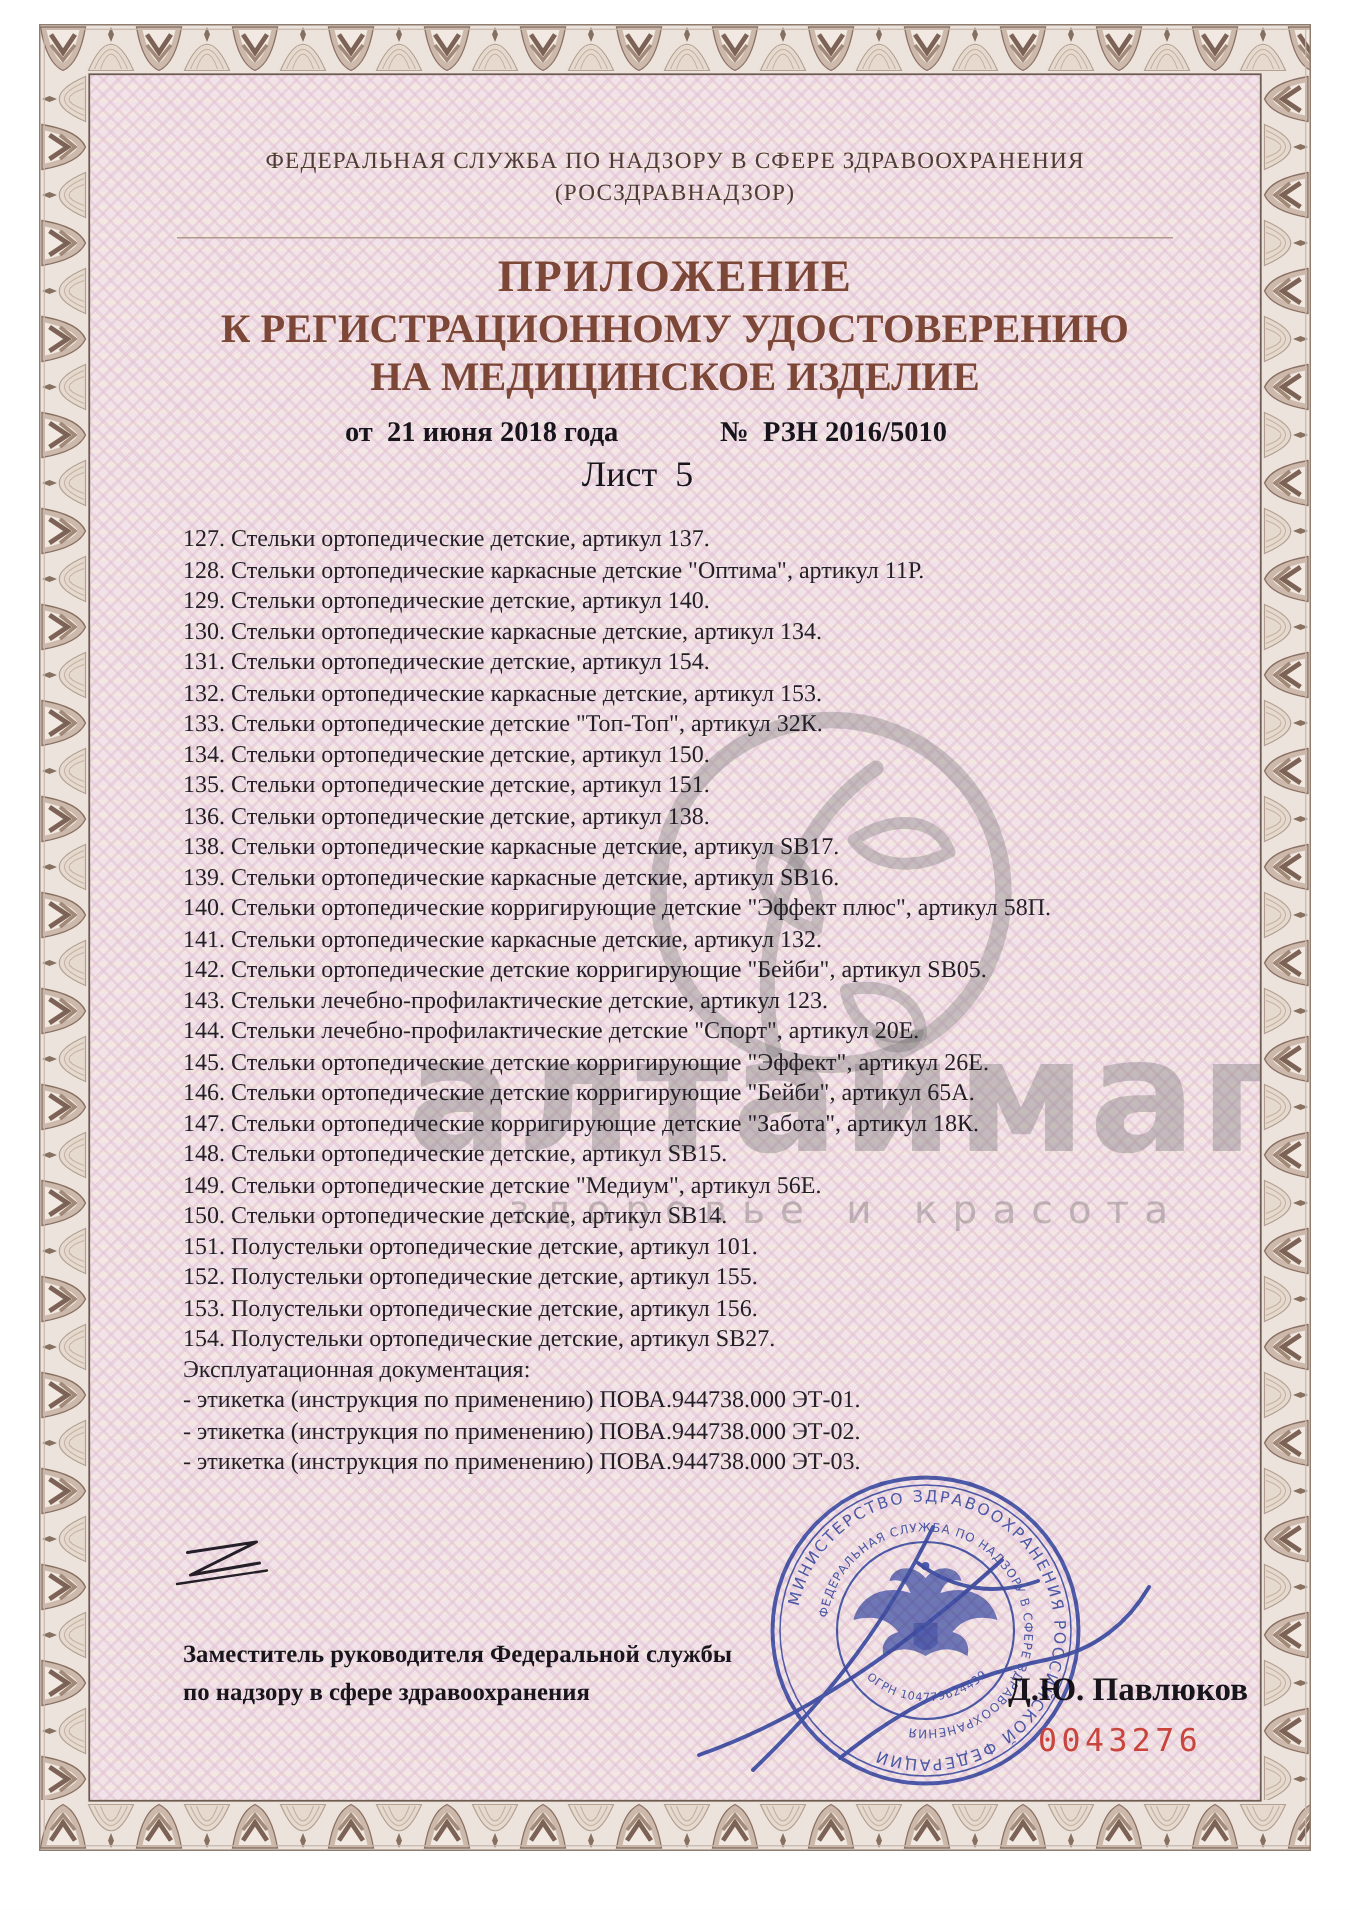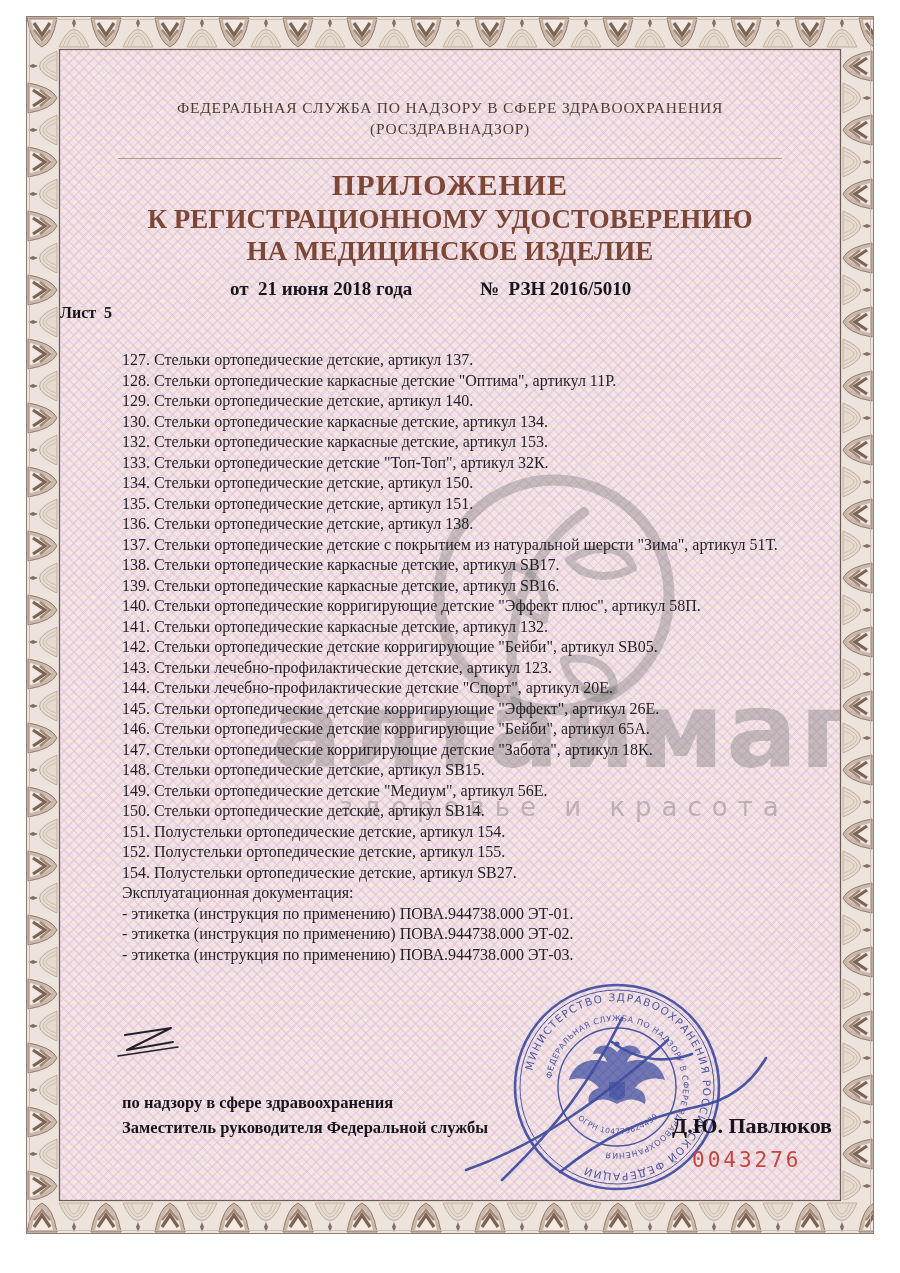--- a/index.html
+++ b/index.html
@@ -25,22 +25,22 @@
   .title{position:absolute;left:60px;top:167px;width:780px;text-align:center;
          color:#7d4737;font-weight:bold;}
   .title .t1{font-size:30px;line-height:36px;letter-spacing:1px;text-align:center;}
   .title .t2{font-size:27px;line-height:32px;}
   .title .t3{font-size:27px;line-height:32px;}
 
   .meta{position:absolute;left:60px;top:278px;width:780px;height:30px;font-weight:bold;
         color:#17141c;font-size:19px;}
   .meta .date{position:absolute;left:170px;white-space:pre;}
   .meta .num{position:absolute;left:420px;white-space:pre;}
-  .sheet{position:absolute;left:60px;top:304px;width:730px;text-align:left;
-         font-weight:bold;font-size:16px;color:#17141c;white-space:pre;}
+  .sheet{position:absolute;left:60px;top:304px;width:730px;text-align:center;
+         font-weight:normal;font-size:24px;color:#17141c;white-space:pre;}
 
   .list{position:absolute;left:122px;top:350px;width:676px;font-size:16px;
         line-height:20.5px;color:#221e26;}
   .list .line{margin:0;}
 
   .sig{position:absolute;left:122px;top:1090px;font-weight:bold;font-size:16.5px;
        line-height:25px;color:#17141c;}
   .sig-name{position:absolute;left:672px;top:1113px;font-weight:bold;font-size:22px;color:#17141c;}
   .serial{position:absolute;left:692px;top:1148px;color:#c8443d;font-family:"DejaVu Sans Mono",monospace;
           font-size:21px;letter-spacing:3px;}
@@ -93,62 +93,63 @@
     </div>
     <div class="sheet">Лист  5</div>
 
     <div class="list">
       <div>
 
       <div class="line">127. Стельки ортопедические детские, артикул 137.</div>
           <div class="line">128. Стельки ортопедические каркасные детские "Оптима", артикул 11Р.</div>
           <div class="line">129. Стельки ортопедические детские, артикул 140.</div>
           <div class="line">130. Стельки ортопедические каркасные детские, артикул 134.</div>
+          <div class="line">131. Стельки ортопедические детские, артикул 154.</div>
           <div class="line">132. Стельки ортопедические каркасные детские, артикул 153.</div>
           <div class="line">133. Стельки ортопедические детские "Топ-Топ", артикул 32К.</div>
           <div class="line">134. Стельки ортопедические детские, артикул 150.</div>
           <div class="line">135. Стельки ортопедические детские, артикул 151.</div>
           <div class="line">136. Стельки ортопедические детские, артикул 138.</div>
-          <div class="line">137. Стельки ортопедические детские с покрытием из натуральной шерсти "Зима", артикул 51Т.</div>
           <div class="line">138. Стельки ортопедические каркасные детские, артикул SB17.</div>
           <div class="line">139. Стельки ортопедические каркасные детские, артикул SB16.</div>
           <div class="line">140. Стельки ортопедические корригирующие детские "Эффект плюс", артикул 58П.</div>
           <div class="line">141. Стельки ортопедические каркасные детские, артикул 132.</div>
           <div class="line">142. Стельки ортопедические детские корригирующие "Бейби", артикул SB05.</div>
           <div class="line">143. Стельки лечебно-профилактические детские, артикул 123.</div>
           <div class="line">144. Стельки лечебно-профилактические детские "Спорт", артикул 20Е.</div>
           <div class="line">145. Стельки ортопедические детские корригирующие "Эффект", артикул 26Е.</div>
           <div class="line">146. Стельки ортопедические детские корригирующие "Бейби", артикул 65А.</div>
           <div class="line">147. Стельки ортопедические корригирующие детские "Забота", артикул 18К.</div>
           <div class="line">148. Стельки ортопедические детские, артикул SB15.</div>
           <div class="line">149. Стельки ортопедические детские "Медиум", артикул 56Е.</div>
           <div class="line">150. Стельки ортопедические детские, артикул SB14.</div>
-          <div class="line">151. Полустельки ортопедические детские, артикул 154.</div>
+          <div class="line">151. Полустельки ортопедические детские, артикул 101.</div>
           <div class="line">152. Полустельки ортопедические детские, артикул 155.</div>
+          <div class="line">153. Полустельки ортопедические детские, артикул 156.</div>
           <div class="line">154. Полустельки ортопедические детские, артикул SB27.</div>
         </div>
       <div class="line">Эксплуатационная документация:</div>
       <div>
 
       <div class="line">- этикетка (инструкция по применению) ПОВА.944738.000 ЭТ-01.</div>
           <div class="line">- этикетка (инструкция по применению) ПОВА.944738.000 ЭТ-02.</div>
           <div class="line">- этикетка (инструкция по применению) ПОВА.944738.000 ЭТ-03.</div>
         </div>
     </div>
 
     <svg width="900" height="1273" viewBox="0 0 900 1273" style="position:absolute;inset:0;">
       <g fill="none" stroke="#241f28" stroke-linejoin="round" stroke-linecap="round">
         <path d="M125 1035 L171 1028 L127 1050 L173 1042" stroke-width="2"></path>
         <path d="M118 1056 L178 1047" stroke-width="1.6"></path>
       </g>
     </svg>
 
     <div class="sig">
+      <div>Заместитель руководителя Федеральной службы</div>
       <div>по надзору в сфере здравоохранения</div>
-      <div>Заместитель руководителя Федеральной службы</div>
     </div>
     <div class="sig-name">Д.Ю. Павлюков</div>
   </div>
 
   <svg class="layer frame" width="900" height="1273" viewBox="0 0 900 1273">
     <defs>
       <g id="tile">
         <rect width="64" height="34" fill="#ece3dc"></rect>
         <path d="M33 31 Q48 -4 63 31 Z" fill="#e6dacf" stroke="#b3a092" stroke-width="0.8"></path>
         <path d="M37 30 Q48 4 59 30" fill="none" stroke="#c4b1a2" stroke-width="0.7"></path>

